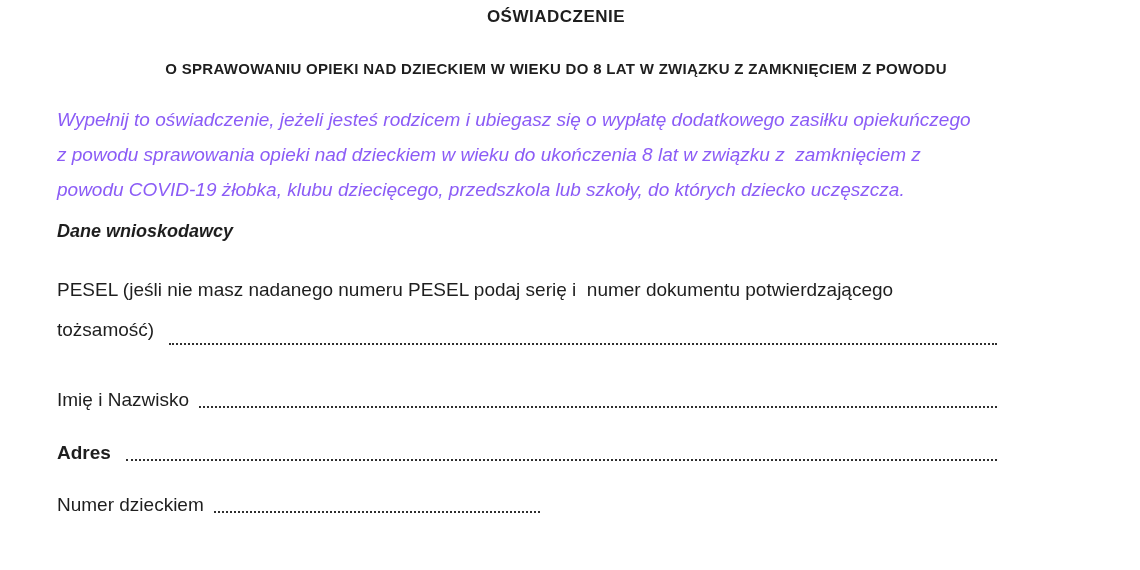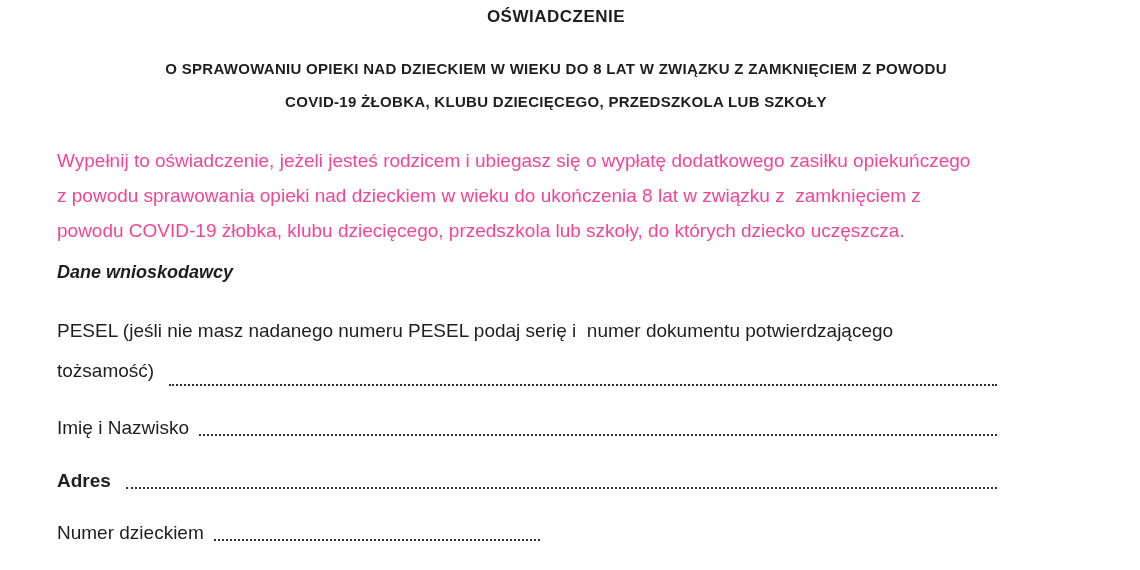--- a/index.html
+++ b/index.html
@@ -35,23 +35,24 @@
     font-size: 15px;
     font-weight: bold;
     letter-spacing: 0.3px;
   }
   .subtitle-line {
     line-height: 33px;
     white-space: pre-wrap;
   }
   
   .intro {
-    margin-top: 25px;
+    margin-top: 17px;
+    font-style: italic;
     font-size: 19px;
-    color: #ec4899;
+    color: #8b5cf6;
   }
   .intro-line {
     line-height: 35px;
     white-space: pre-wrap;
   }
   
   .section-heading {
     margin-top: 12px;
     font-size: 18px;
     font-weight: bold;
@@ -83,34 +84,33 @@
     flex: 0 0 auto;
   }
   .leader {
     border-bottom: 2.4px dotted #2f2f2f;
     margin-left: 10px;
     margin-bottom: 5px;
     height: 0;
   }
   .leader.grow { flex: 1 1 auto; }
   .leader.fixed { flex: 0 0 auto; width: 326px; }
-  .row-name    { margin-top: 24px; justify-content: space-between; }
+  .row-name    { margin-top: 37px; justify-content: space-between; }
   .row-address { margin-top: 27px; font-weight: bold; }
   .row-phone   { margin-top: 26px; }
 </style>
 </head>
 <body>
 
 <div class="page">
 
   <div class="doc-header">
     <div class="title">OŚWIADCZENIE</div>
     <div class="subtitle">
       <div class="subtitle-line">O SPRAWOWANIU OPIEKI NAD DZIECKIEM W WIEKU DO 8 LAT W ZWIĄZKU Z ZAMKNIĘCIEM Z POWODU</div>
-      <div class="subtitle-line">COVID-19 ŻŁOBKA, KLUBU DZIECIĘCEGO, PRZEDSZKOLA LUB SZKOŁY</div>
     </div>
   </div>
 
   <div class="intro">
     <div class="intro-line">Wypełnij to oświadczenie, jeżeli jesteś rodzicem i ubiegasz się o wypłatę dodatkowego zasiłku opiekuńczego</div>
     <div class="intro-line">z powodu sprawowania opieki nad dzieckiem w wieku do ukończenia 8 lat w związku z  zamknięciem z</div>
     <div class="intro-line">powodu COVID-19 żłobka, klubu dziecięcego, przedszkola lub szkoły, do których dziecko uczęszcza.</div>
   </div>
 
   <div class="section-heading">Dane wnioskodawcy</div>

